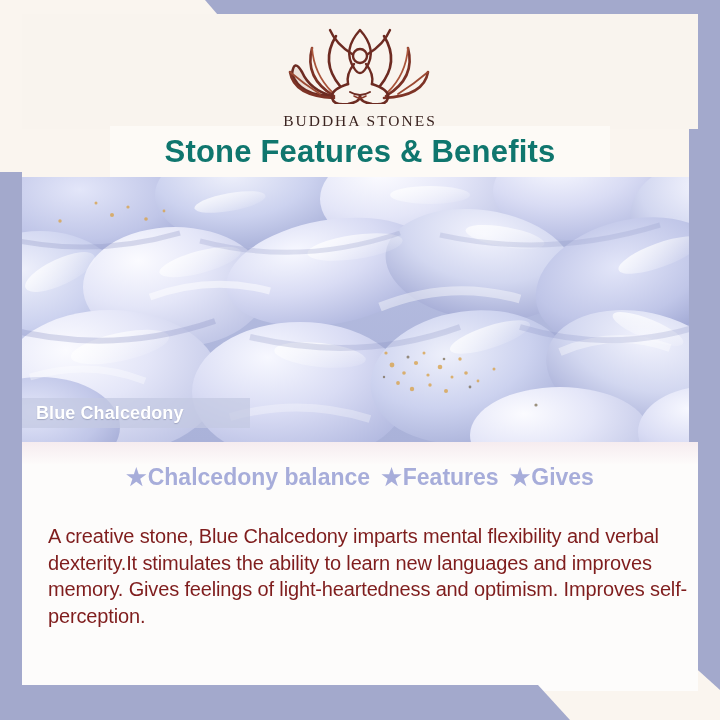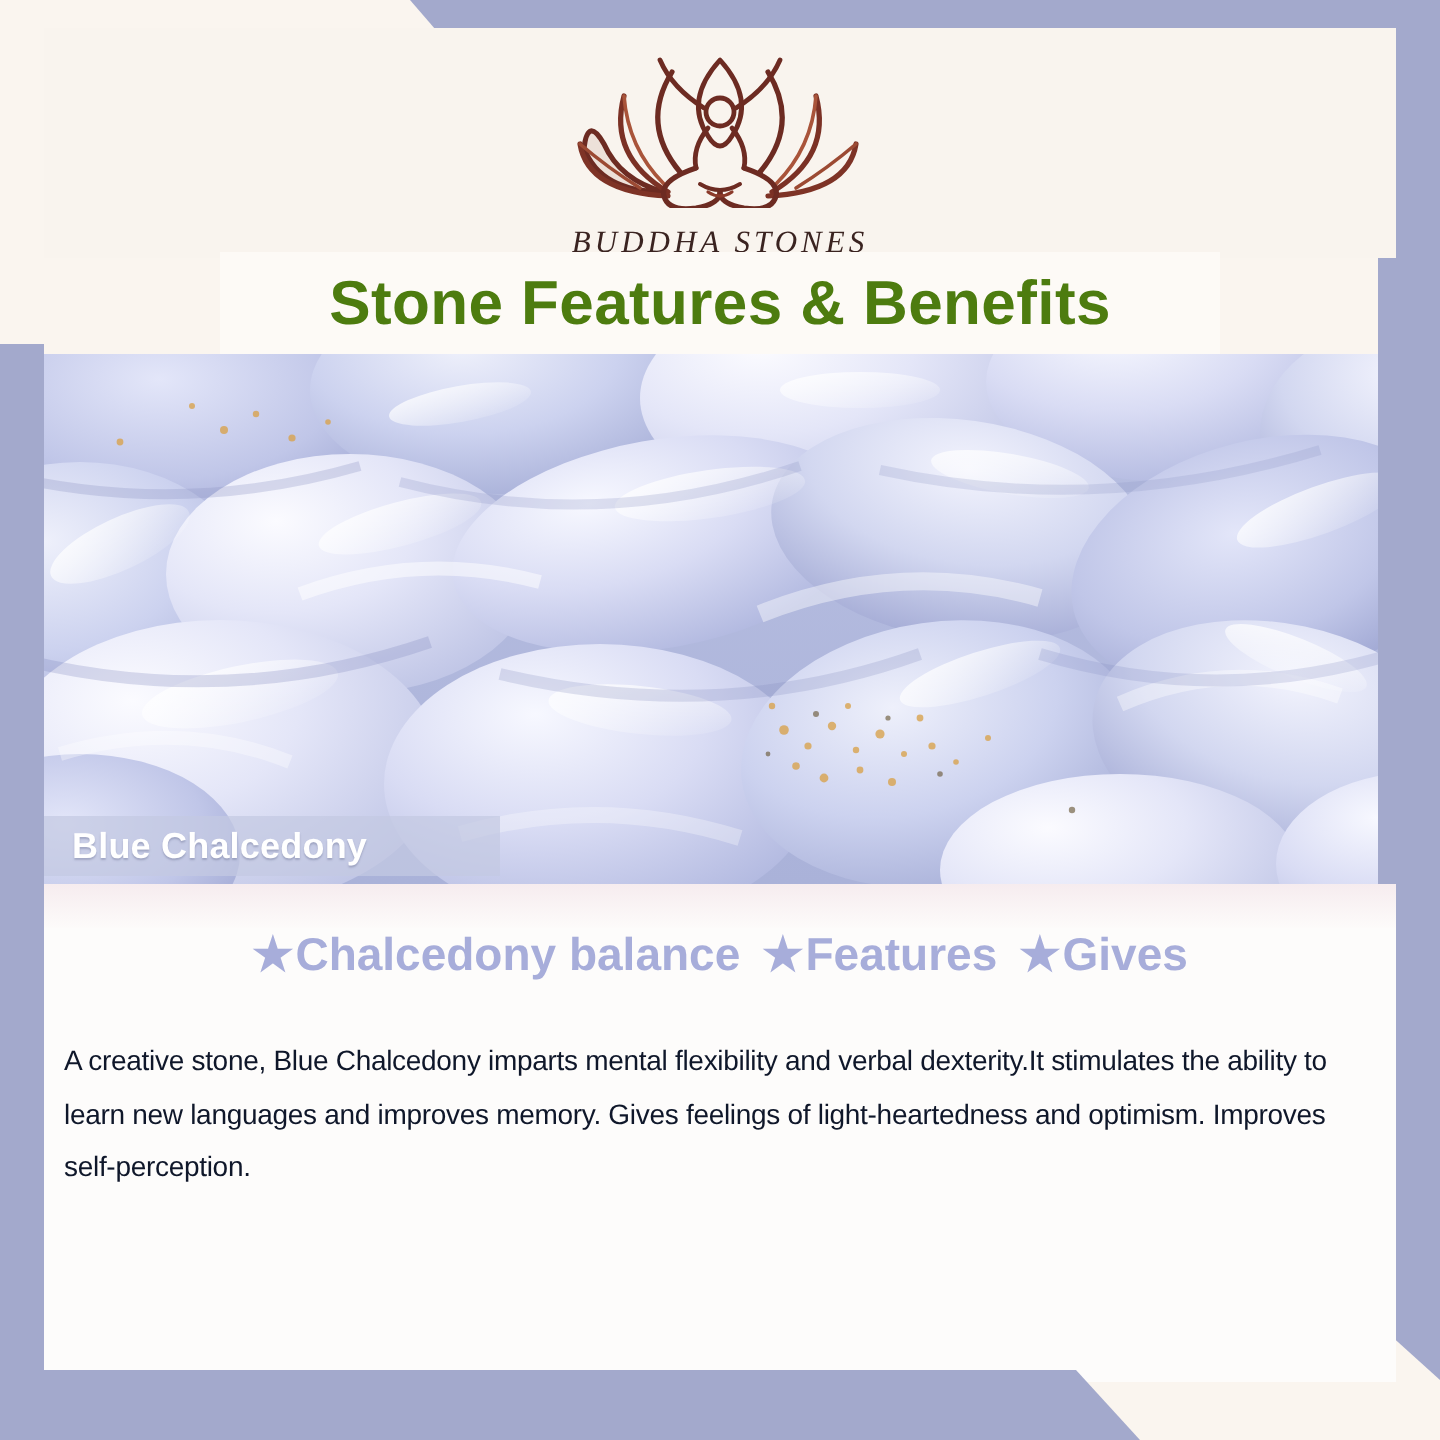--- a/index.html
+++ b/index.html
@@ -93,61 +93,60 @@
   }
   .logo-mark { display: block; }
   .logo-text {
     margin-top: 4px;
     font-family: "Liberation Serif", serif;
     font-size: 15.5px;
     letter-spacing: 2.0px;
     color: #3a2320;
     font-weight: 400;
     white-space: nowrap;
-    font-style: italic;
   }
 
   
   .title-banner {
     position: absolute;
     top: 126px;
     left: 110px;
     width: 500px;
     height: 51px;
     background: #fdfaf6;
     display: flex;
     align-items: center;
     justify-content: center;
     z-index: 4;
   }
   .title-banner .title {
     font-size: 31px;
     font-weight: bold;
-    color: #4d7c0f;
+    color: #0f766e;
     letter-spacing: 0.2px;
     white-space: nowrap;
     font-family: "Liberation Sans", sans-serif;
   }
 
   
   .hero {
     position: absolute;
     top: 177px;
     left: 0;
     width: 720px;
     height: 265px;
     overflow: hidden;
     z-index: 1;
     background: #c2c7e4;
   }
   .hero svg { display: block; }
 
   .hero-label {
     position: absolute;
-    top: 408px;
+    top: 398px;
     left: 22px;
     width: 228px;
     height: 30px;
     background: rgba(196,201,226,0.72);
     display: flex;
     align-items: center;
     z-index: 5;
   }
   .hero-label .label-text {
     margin-left: 14px;
@@ -200,25 +199,25 @@
   .benefit .star {
     color: #a7adda;
     font-size: 23px;
     line-height: 1;
     margin-right: 1px;
   }
 
   .paragraph {
     position: absolute;
     top: 61px;
-    left: 10px;
+    left: 26px;
     width: 640px;
-    font-size: 14px;
+    font-size: 20px;
     line-height: 26.5px;
-    color: #0f172a;
+    color: #7f1d1d;
     font-weight: 500;
     text-align: left;
     letter-spacing: -0.15px;
     font-family: "Liberation Sans", sans-serif;
   }
 
   .bottom-fill {
     position: absolute;
     top: 655px;
     left: 22px;

